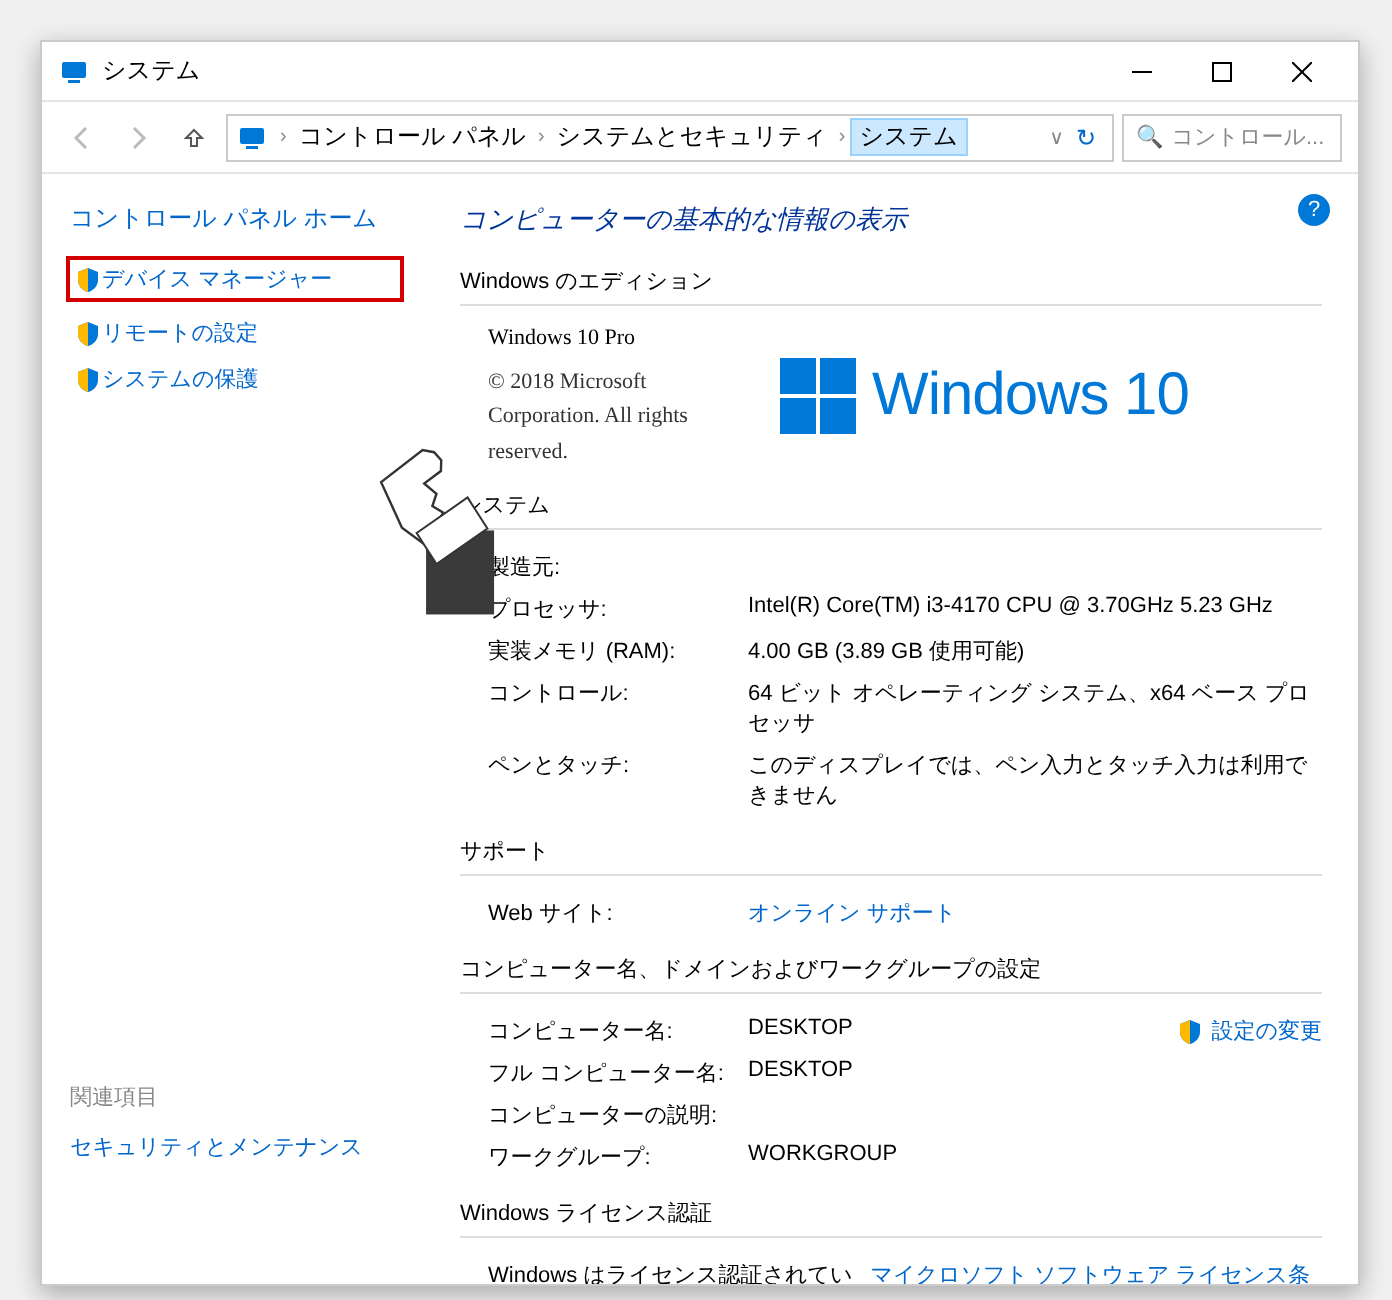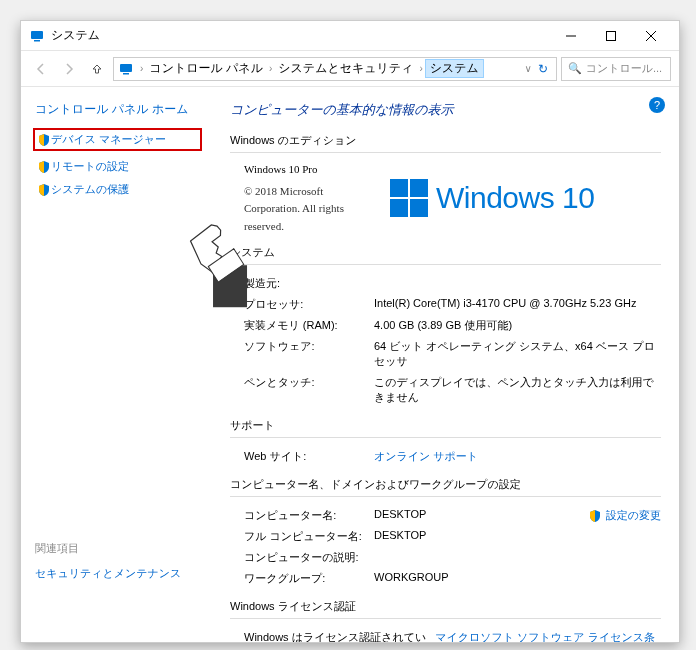--- a/index.html
+++ b/index.html
@@ -186,21 +186,21 @@
             </div>
           <div class="info-row">
               <span class="info-label">プロセッサ:</span>
               <span class="info-val">Intel(R) Core(TM) i3-4170 CPU @ 3.70GHz   5.23 GHz</span>
             </div>
           <div class="info-row">
               <span class="info-label">実装メモリ (RAM):</span>
               <span class="info-val">4.00 GB (3.89 GB 使用可能)</span>
             </div>
           <div class="info-row">
-              <span class="info-label">ソフトウェア:</span>
+              <span class="info-label">コントロール:</span>
               <span class="info-val">64 ビット オペレーティング システム、x64 ベース プロセッサ</span>
             </div>
           <div class="info-row">
               <span class="info-label">ペンとタッチ:</span>
               <span class="info-val">このディスプレイでは、ペン入力とタッチ入力は利用できません</span>
             </div>
         </div>
       </div>
 
       <div class="section">

